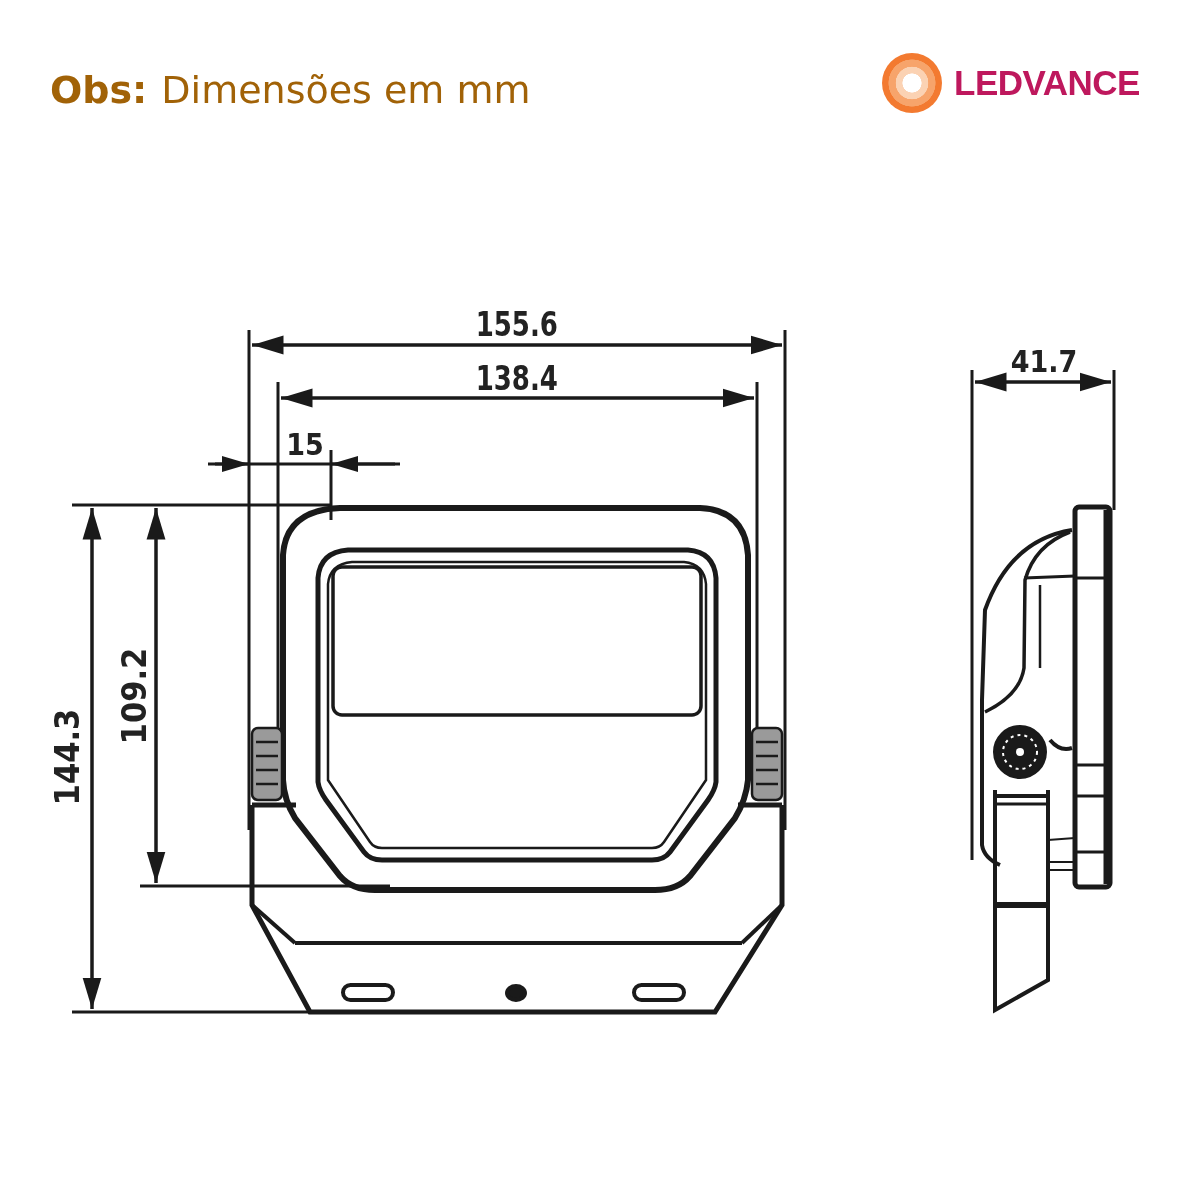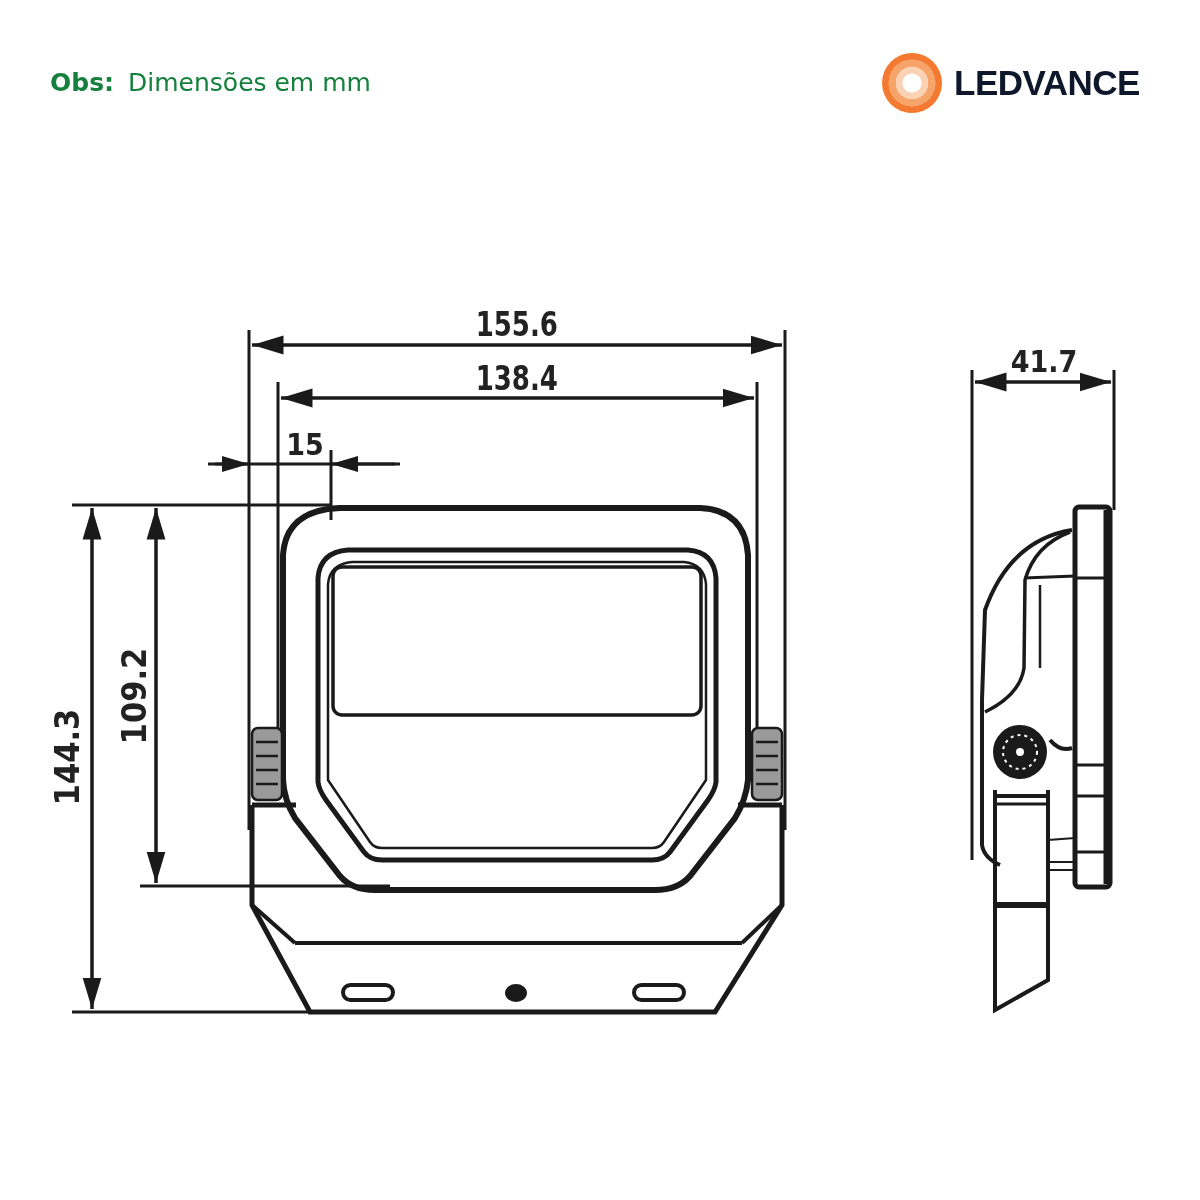--- a/index.html
+++ b/index.html
@@ -1,22 +1,22 @@
 <!DOCTYPE html>
 <html><head>
 <meta charset="utf-8">
 <style>
   html, body { margin: 0; padding: 0; background: #ffffff; }
   body { width: 1200px; height: 1200px; position: relative; overflow: hidden; font-family: "DejaVu Sans", sans-serif; }
-  .note { position: absolute; left: 50px; top: 68px; font-size: 25px; color: #15803d; white-space: nowrap; }
+  .note { position: absolute; left: 50px; top: 68px; font-size: 38px; color: #a16207; white-space: nowrap; }
   .note .lbl { font-weight: bold; margin-right: 14px; }
   .brand { position: absolute; left: 882px; top: 52px; height: 62px; display: flex; align-items: center; }
   .brand-logo { width: 60px; height: 60px; border-radius: 50%; position: relative;
     background: radial-gradient(circle, #ffffff 0 22%, #fbd2b3 23% 38%, #f7a46b 39% 55%, #f37a30 56% 72%, #f05a0f 73% 100%); }
-  .brand-name { margin-left: 12px; font-family: "Liberation Sans", sans-serif; font-weight: bold; font-size: 35px; color: #0f172a; letter-spacing: -0.5px; }
+  .brand-name { margin-left: 12px; font-family: "Liberation Sans", sans-serif; font-weight: bold; font-size: 35px; color: #be185d; letter-spacing: -0.5px; }
   svg.drawing { position: absolute; left: 0; top: 0; }
   .dim-text { font-family: "DejaVu Sans Condensed", "DejaVu Sans", sans-serif; font-weight: bold; fill: #222; }
 </style>
 </head>
 <body>
 
 <div class="note">
   <span class="lbl">Obs:</span><span>Dimensões em mm</span>
 </div>
 

